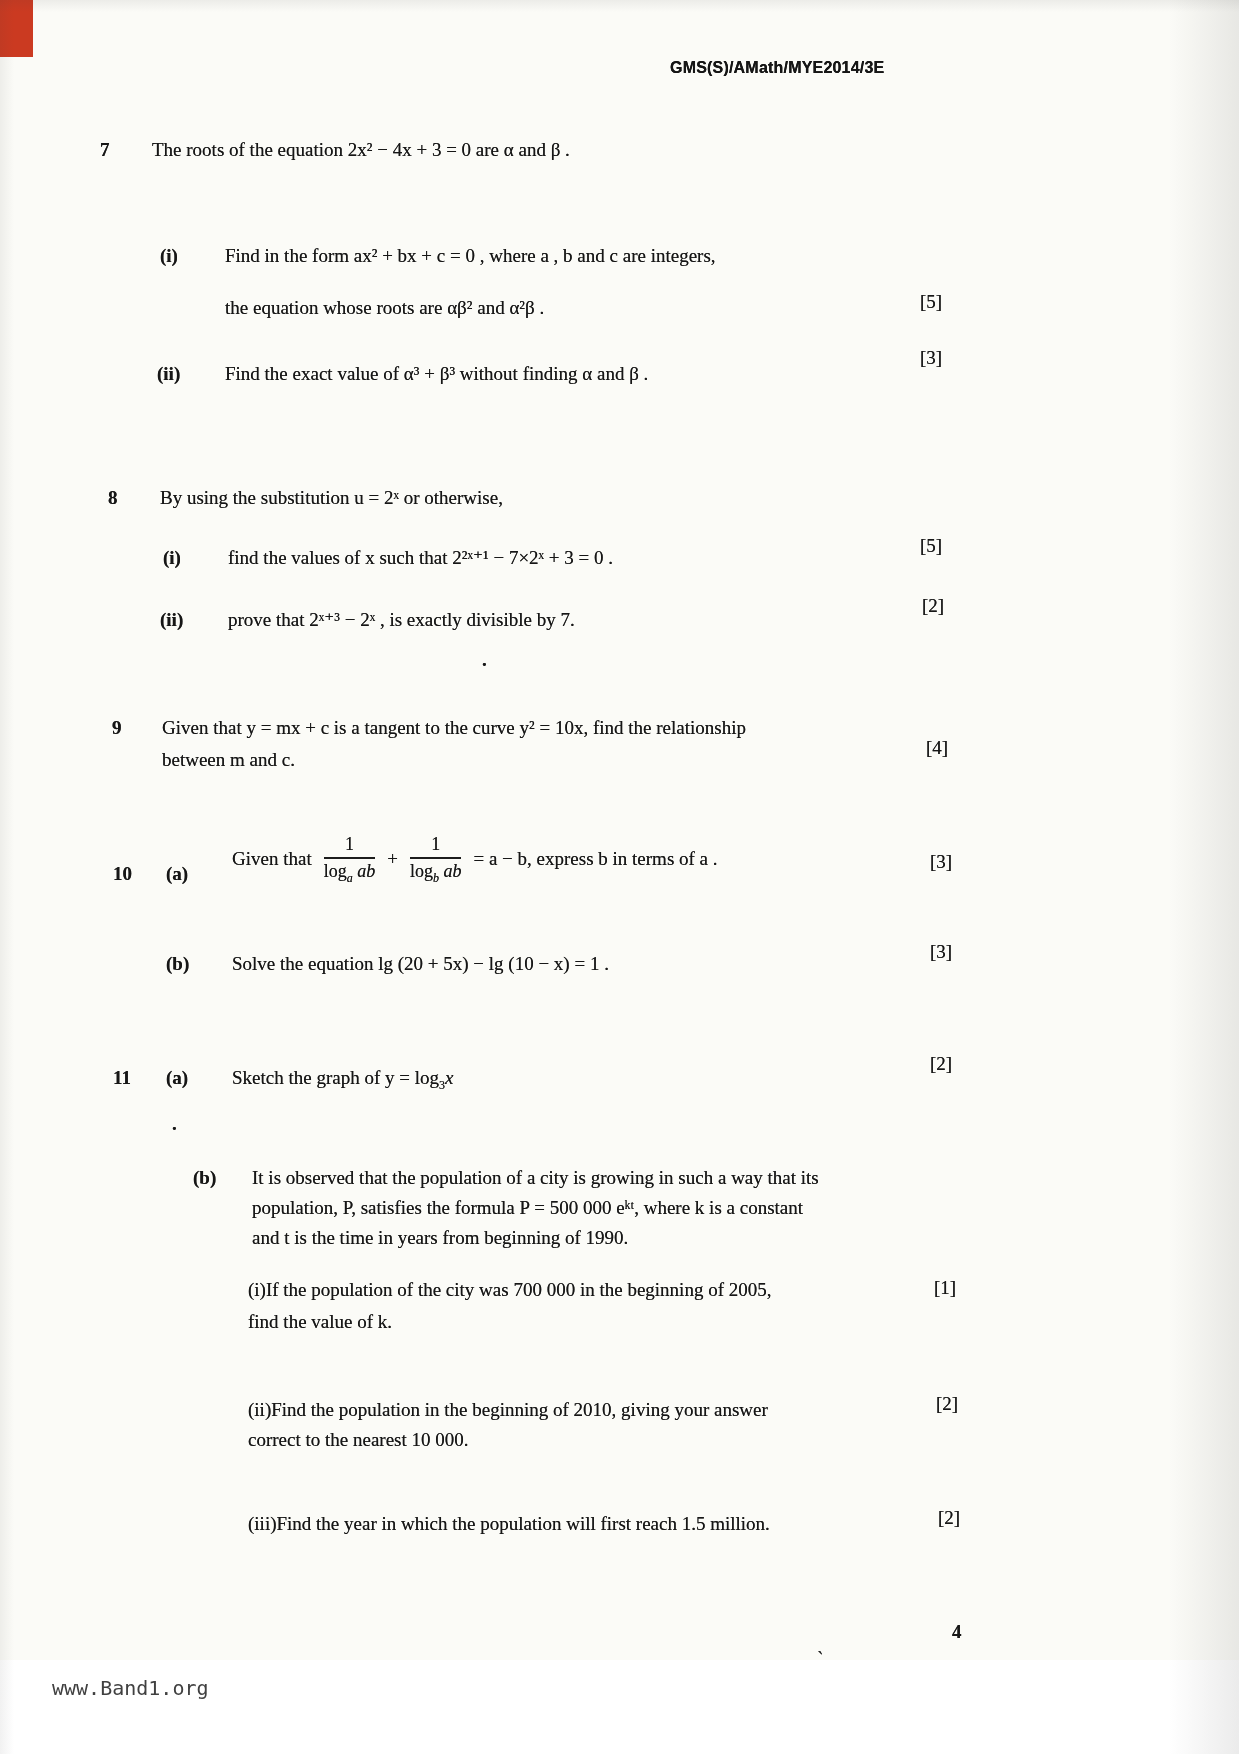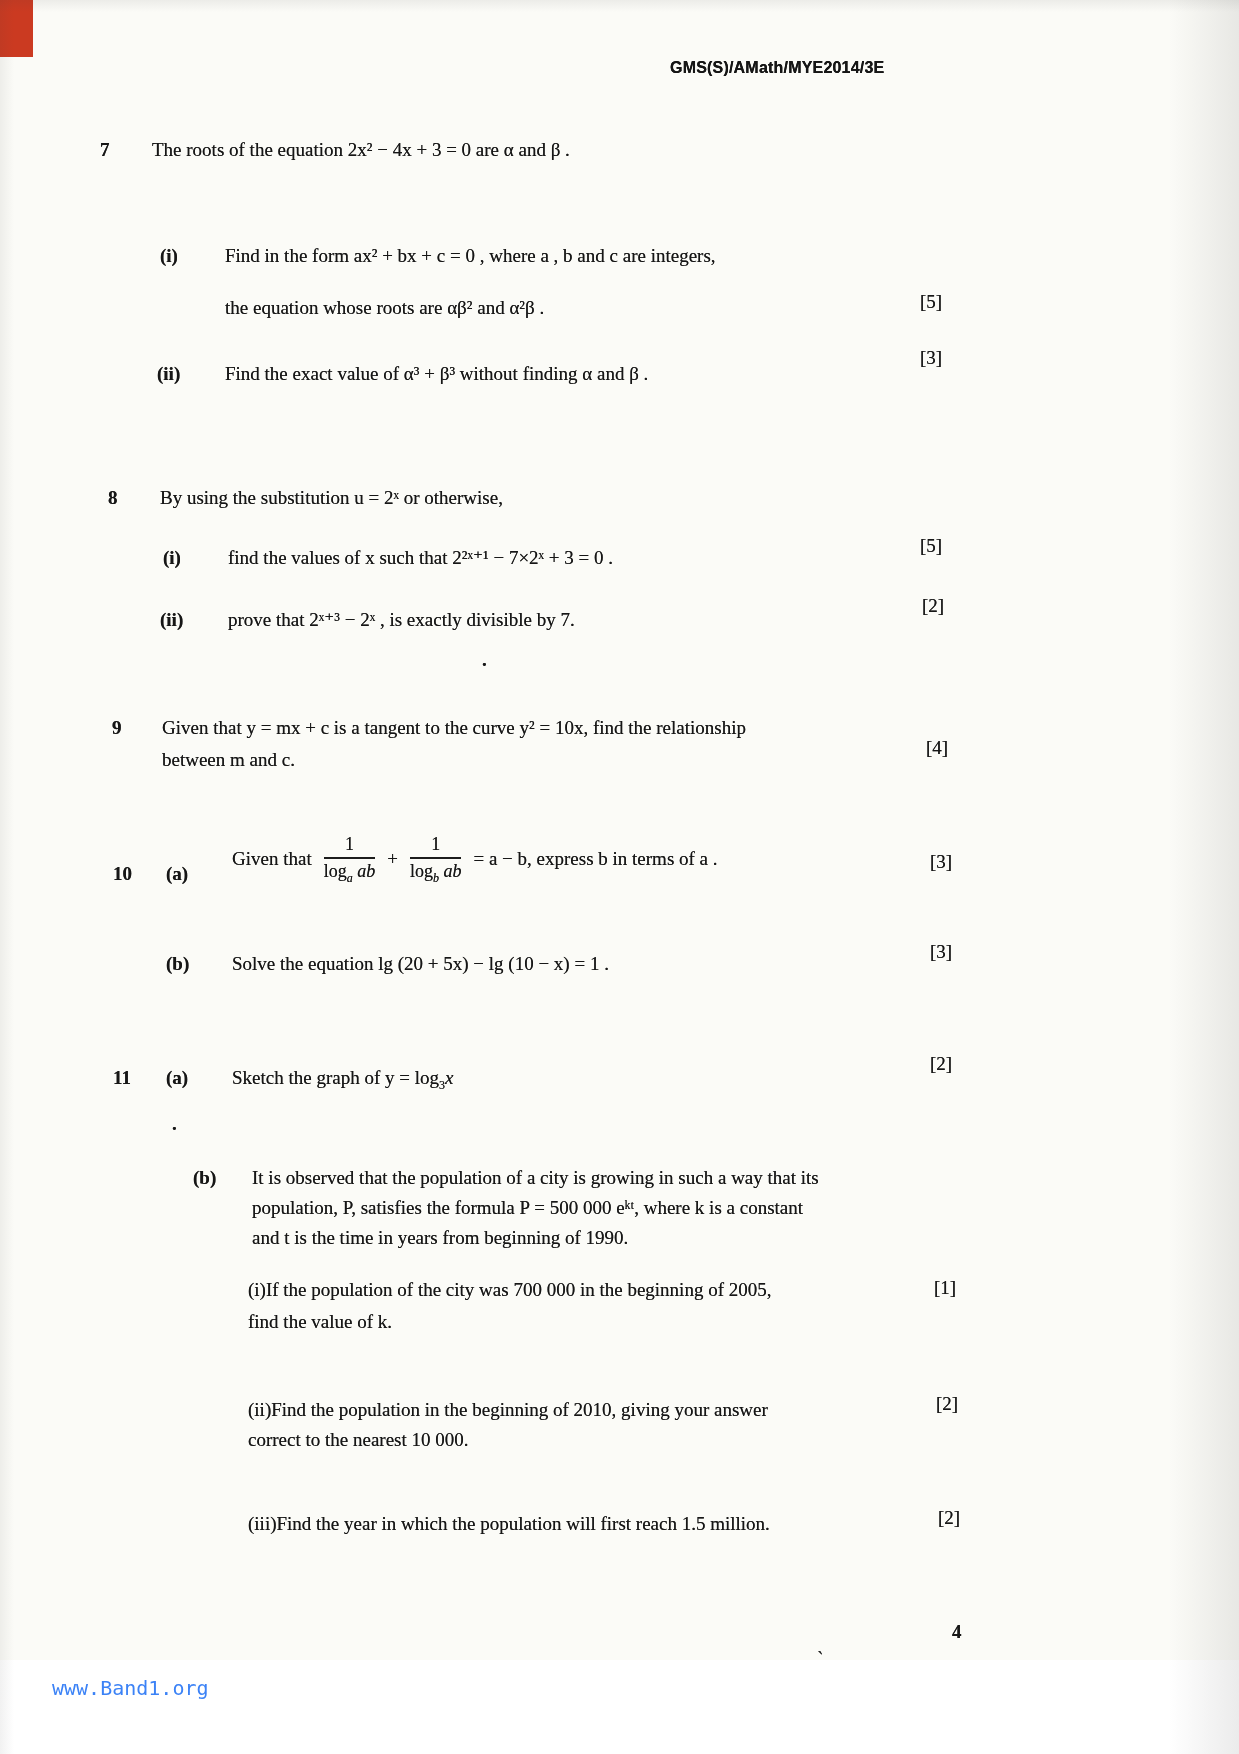--- a/index.html
+++ b/index.html
@@ -19,21 +19,21 @@
   .abs{position:absolute;white-space:nowrap;font-size:19px;line-height:1.25;
        text-shadow:0 0 .5px rgba(10,10,10,.72);}
   .bold{font-weight:bold;}
   .lbl{font-weight:bold;}
   .mark{font-size:19px;}
   .header{font-family:"Liberation Sans","DejaVu Sans",sans-serif;font-weight:bold;
           font-size:16px;letter-spacing:.2px;text-shadow:0 0 .4px #000;}
   .red-strip{position:absolute;left:0;top:0;width:33px;height:57px;background:#cb3a21;}
   .footer-bar{position:absolute;left:0;top:1660px;width:100%;height:94px;background:#ffffff;z-index:2;}
   .watermark{font-family:"DejaVu Sans Mono","Liberation Mono",monospace;font-size:20px;
-             color:#3b82f6;text-shadow:none;z-index:6;}
+             color:#404040;text-shadow:none;z-index:6;}
   .page-num{font-weight:bold;}
   .tick{font-size:20px;transform:rotate(8deg);}
   .dot{font-weight:bold;}
   .frow{display:flex;align-items:center;gap:10px;}
   .frac{display:inline-flex;flex-direction:column;align-items:center;
         font-size:18px;line-height:1.15;margin:0 2px;}
   .frac .num{align-self:stretch;text-align:center;border-bottom:2px solid #1c1c1c;padding:0 4px 2px;}
   .frac .den{padding-top:2px;}
   sub{font-size:12px;line-height:1;}
   .var{font-style:italic;}

